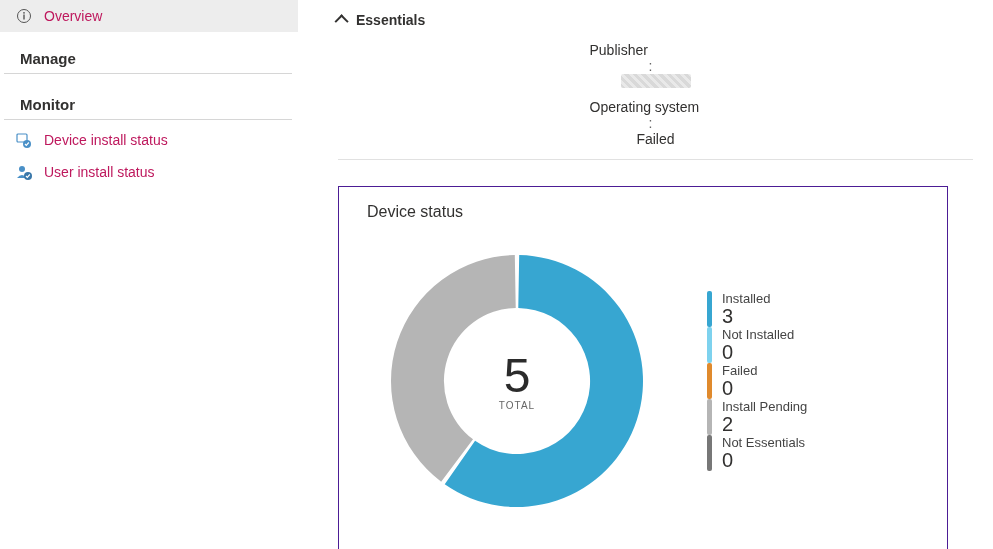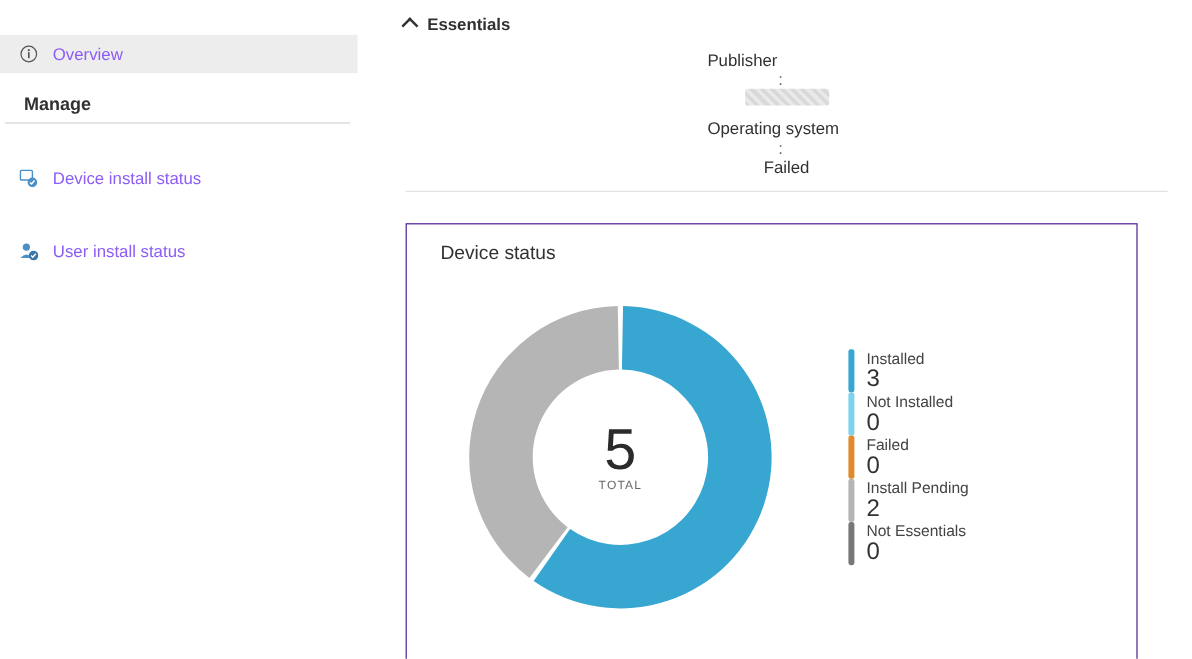--- a/index.html
+++ b/index.html
@@ -16,22 +16,21 @@
       width: 310px;
       padding: 0 12px 0 0;
     }
     .sidebar-item {
       display: flex;
       align-items: center;
       gap: 12px;
       padding: 8px 16px;
       cursor: pointer;
       font-size: 14px;
-      color: #8b5cf6;
-      margin-top: 29px;
+      color: #be185d;
     }
     .sidebar-item.active {
       background: #ededed;
     }
     .sidebar-section {
       font-weight: 600;
       font-size: 15px;
       padding: 18px 16px 6px 16px;
       color: #323130;
       border-bottom: 1px solid #d6d6d6;
@@ -134,20 +133,21 @@
           <circle cx="8" cy="8" r="6.5" fill="none" stroke="#555" stroke-width="1"></circle>
           <circle cx="8" cy="4.8" r="0.9" fill="#555"></circle>
           <rect x="7.3" y="6.5" width="1.4" height="5" fill="#555"></rect>
         </svg>
     </span>
     <span>Overview</span>
   </div>
 
   <div class="sidebar-section">Manage</div>
 
+  <div class="sidebar-section">Monitor</div>
   <div class="sidebar-item">
     <span class="icon">
       <svg viewBox="0 0 16 16" width="16" height="16">
           <rect x="1" y="2" width="10" height="8" rx="1" fill="none" stroke="#4a90c7" stroke-width="1.2"></rect>
           <circle cx="11" cy="12" r="4" fill="#4a90c7"></circle>
           <path d="M9 12 l1.3 1.3 l2.5 -2.8" fill="none" stroke="#fff" stroke-width="1.2"></path>
         </svg>
     </span>
     <span>Device install status</span>
   </div>

